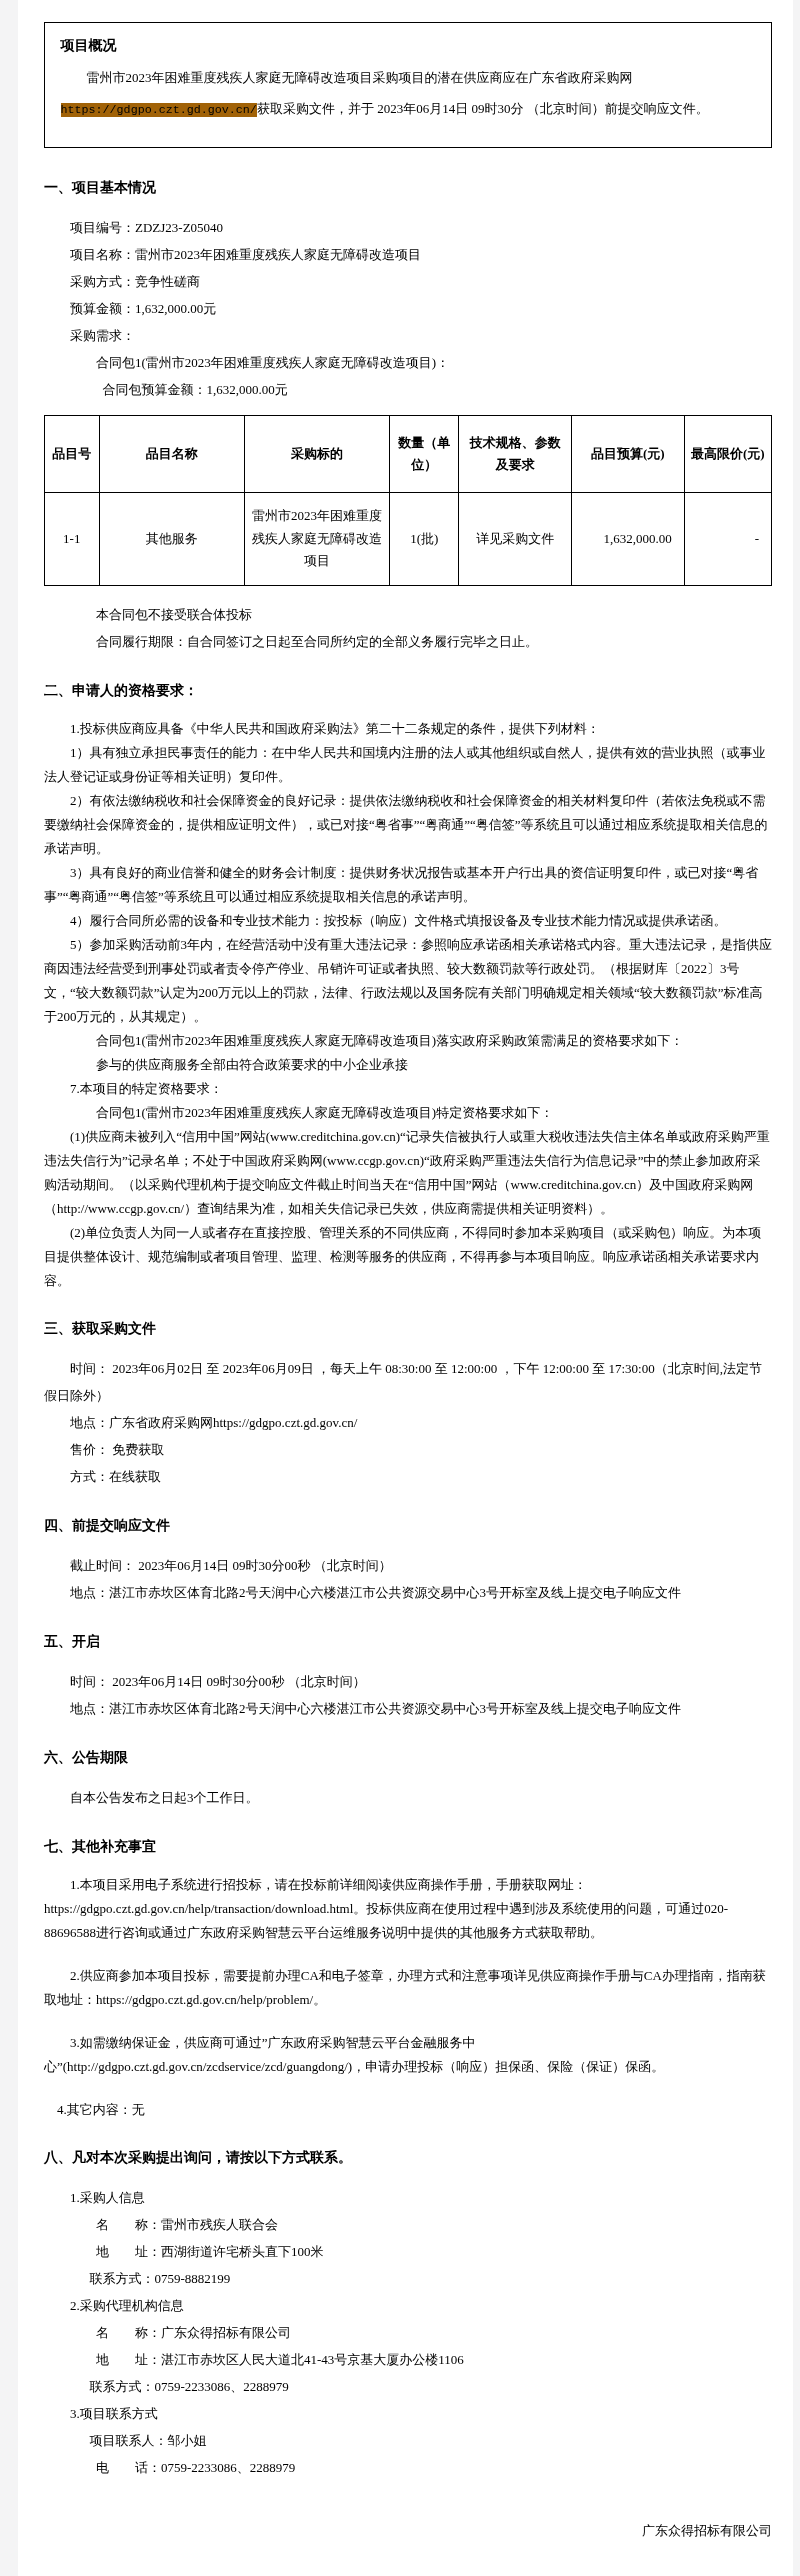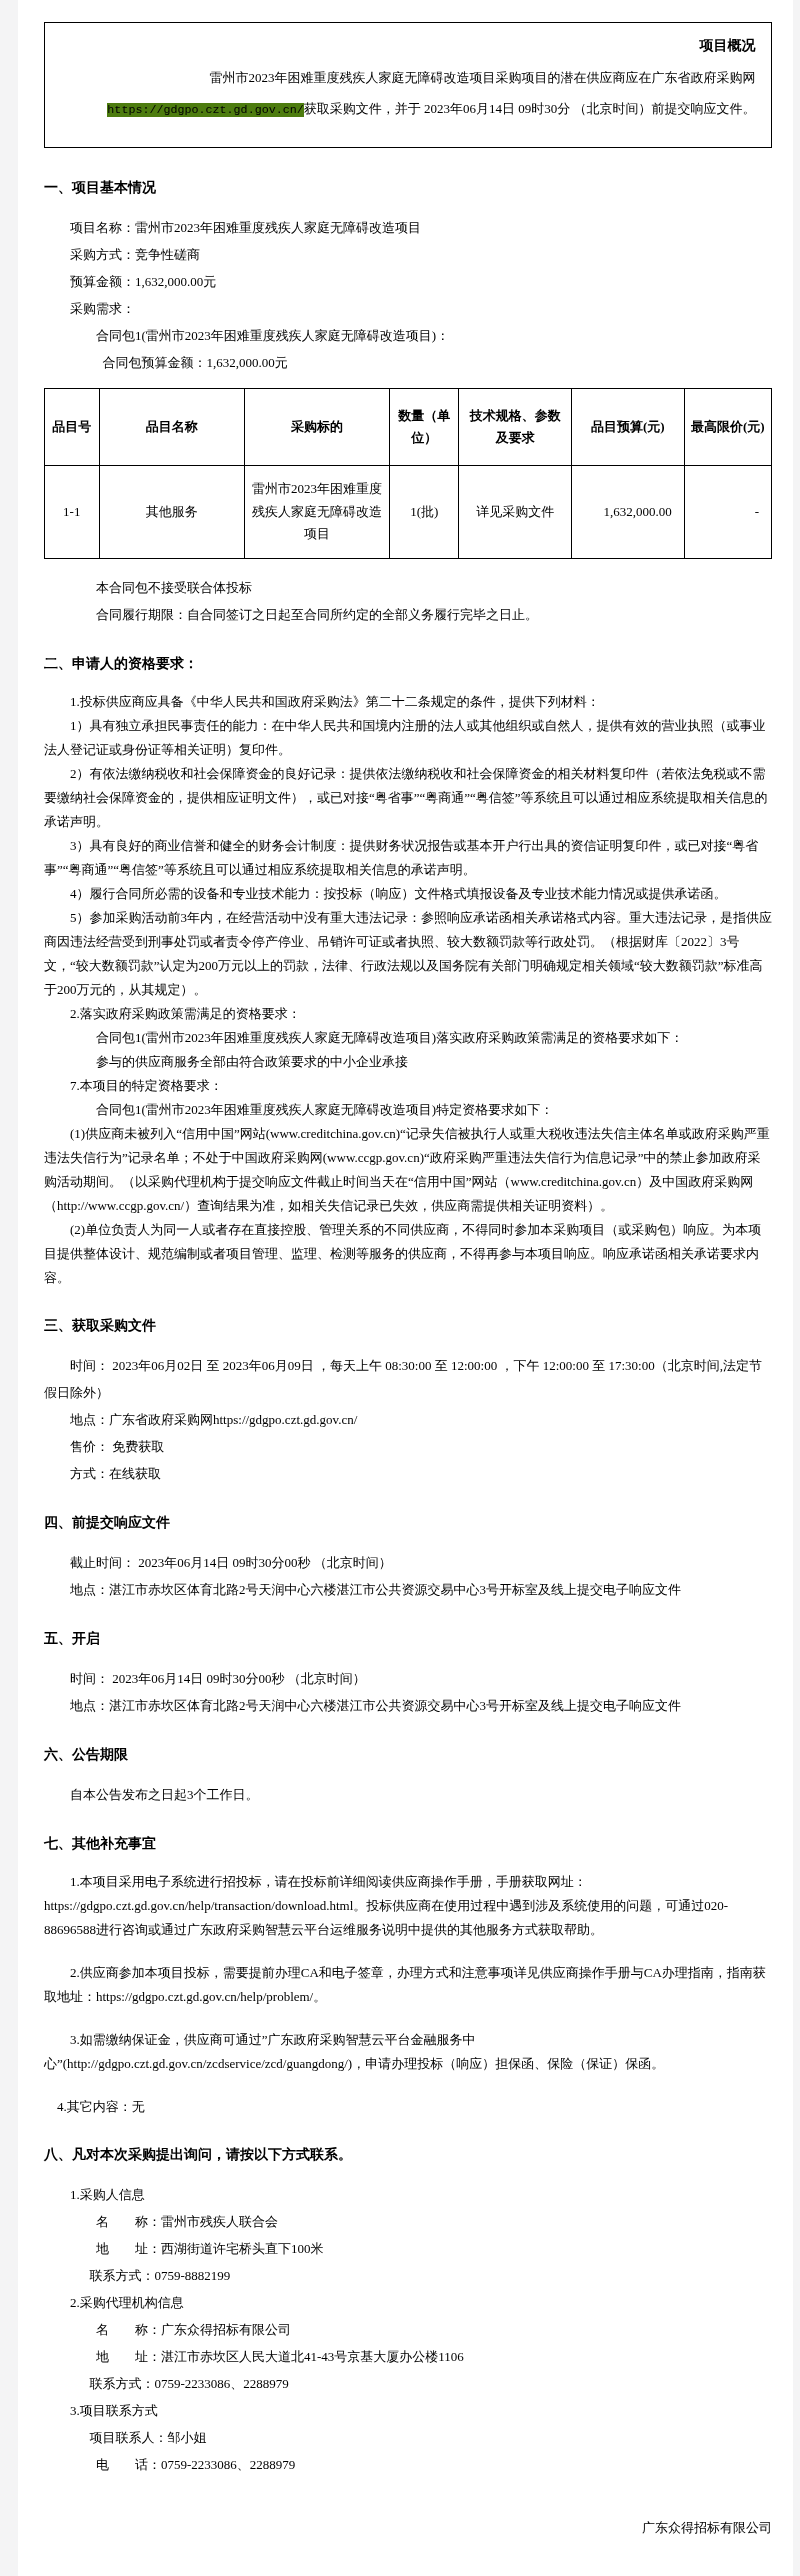--- a/index.html
+++ b/index.html
@@ -32,34 +32,33 @@
   .doc {
     position: relative;
     margin: 0 29px 0 44px;
     padding: 21.6px 0 60px 0;
   }
   
   .overview-box {
     border: 0.9px solid #000000;
     padding: 10.4px 15.5px 21px 15.5px;
     margin-bottom: 28px;
-    text-align: right;
   }
   .overview-title {
     font-weight: bold;
     font-size: 14px;
     line-height: 26px;
   }
   .overview-text {
     margin: 3.5px 0 0 0;
     line-height: 31px;
     text-indent: 2em;
   }
   .url-hl {
-    background: #4d7c0f;
+    background: #a16207;
     font-family: "Liberation Mono", monospace;
     font-size: 11.7px;
   }
   
   .sec-heading {
     font-size: 14px;
     font-weight: bold;
     margin: 24px 0 14px 0;
     line-height: 24px;
     font-family: Liberation Serif, serif;
@@ -102,20 +101,21 @@
   <div class="strip-right"></div>
 
   <div class="doc">
 
     <div class="overview-box">
       <div class="overview-title">项目概况</div>
       <p class="overview-text"><span>雷州市2023年困难重度残疾人家庭无障碍改造项目采购项目的潜在供应商应在广东省政府采购网</span><span class="url-hl">https://gdgpo.czt.gd.gov.cn/</span><span>获取采购文件，并于 2023年06月14日 09时30分 （北京时间）前提交响应文件。</span></p>
     </div>
 
     <div class="sec-heading">一、项目基本情况</div>
+    <p class="field ind2"><span>项目编号：</span><span>ZDZJ23-Z05040</span></p>
     <p class="field ind2"><span>项目名称：</span><span>雷州市2023年困难重度残疾人家庭无障碍改造项目</span></p>
     <p class="field ind2"><span>采购方式：</span><span>竞争性磋商</span></p>
     <p class="field ind2"><span>预算金额：</span><span>1,632,000.00元</span></p>
     <p class="field ind2"><span>采购需求：</span></p>
     <p class="field ind4"><span>合同包1(雷州市2023年困难重度残疾人家庭无障碍改造项目)：</span></p>
     <p class="field ind45"><span>合同包预算金额：</span><span>1,632,000.00元</span></p>
 
     <table class="items">
       <colgroup>
         <col style="width:7.5%">
@@ -153,21 +153,20 @@
     <p class="field ind4">本合同包不接受联合体投标</p>
     <p class="field ind4">合同履行期限：自合同签订之日起至合同所约定的全部义务履行完毕之日止。</p>
 
     <div class="sec-heading">二、申请人的资格要求：</div>
     <p class="ind2">1.投标供应商应具备《中华人民共和国政府采购法》第二十二条规定的条件，提供下列材料：</p>
     <p class="ind2">1）具有独立承担民事责任的能力：在中华人民共和国境内注册的法人或其他组织或自然人，提供有效的营业执照（或事业法人登记证或身份证等相关证明）复印件。</p>
     <p class="ind2">2）有依法缴纳税收和社会保障资金的良好记录：提供依法缴纳税收和社会保障资金的相关材料复印件（若依法免税或不需要缴纳社会保障资金的，提供相应证明文件），或已对接“粤省事”“粤商通”“粤信签”等系统且可以通过相应系统提取相关信息的承诺声明。</p>
     <p class="ind2">3）具有良好的商业信誉和健全的财务会计制度：提供财务状况报告或基本开户行出具的资信证明复印件，或已对接“粤省事”“粤商通”“粤信签”等系统且可以通过相应系统提取相关信息的承诺声明。</p>
     <p class="ind2">4）履行合同所必需的设备和专业技术能力：按投标（响应）文件格式填报设备及专业技术能力情况或提供承诺函。</p>
     <p class="ind2">5）参加采购活动前3年内，在经营活动中没有重大违法记录：参照响应承诺函相关承诺格式内容。重大违法记录，是指供应商因违法经营受到刑事处罚或者责令停产停业、吊销许可证或者执照、较大数额罚款等行政处罚。（根据财库〔2022〕3号文，“较大数额罚款”认定为200万元以上的罚款，法律、行政法规以及国务院有关部门明确规定相关领域“较大数额罚款”标准高于200万元的，从其规定）。</p>
-    <p class="ind2">2.落实政府采购政策需满足的资格要求：</p>
     <p class="ind4">合同包1(雷州市2023年困难重度残疾人家庭无障碍改造项目)落实政府采购政策需满足的资格要求如下：</p>
     <p class="ind4">参与的供应商服务全部由符合政策要求的中小企业承接</p>
     <p class="ind2">7.本项目的特定资格要求：</p>
     <p class="ind4">合同包1(雷州市2023年困难重度残疾人家庭无障碍改造项目)特定资格要求如下：</p>
     <p class="ind2">(1)供应商未被列入“信用中国”网站(www.creditchina.gov.cn)“记录失信被执行人或重大税收违法失信主体名单或政府采购严重违法失信行为”记录名单；不处于中国政府采购网(www.ccgp.gov.cn)“政府采购严重违法失信行为信息记录”中的禁止参加政府采购活动期间。（以采购代理机构于提交响应文件截止时间当天在“信用中国”网站（www.creditchina.gov.cn）及中国政府采购网（http://www.ccgp.gov.cn/）查询结果为准，如相关失信记录已失效，供应商需提供相关证明资料）。</p>
     <p class="ind2">(2)单位负责人为同一人或者存在直接控股、管理关系的不同供应商，不得同时参加本采购项目（或采购包）响应。为本项目提供整体设计、规范编制或者项目管理、监理、检测等服务的供应商，不得再参与本项目响应。响应承诺函相关承诺要求内容。</p>
 
     <div class="sec-heading">三、获取采购文件</div>
     <p class="field ind2">时间： 2023年06月02日 至 2023年06月09日 ，每天上午 08:30:00 至 12:00:00 ，下午 12:00:00 至 17:30:00（北京时间,法定节假日除外）</p>
     <p class="field ind2">地点：广东省政府采购网https://gdgpo.czt.gd.gov.cn/</p>

